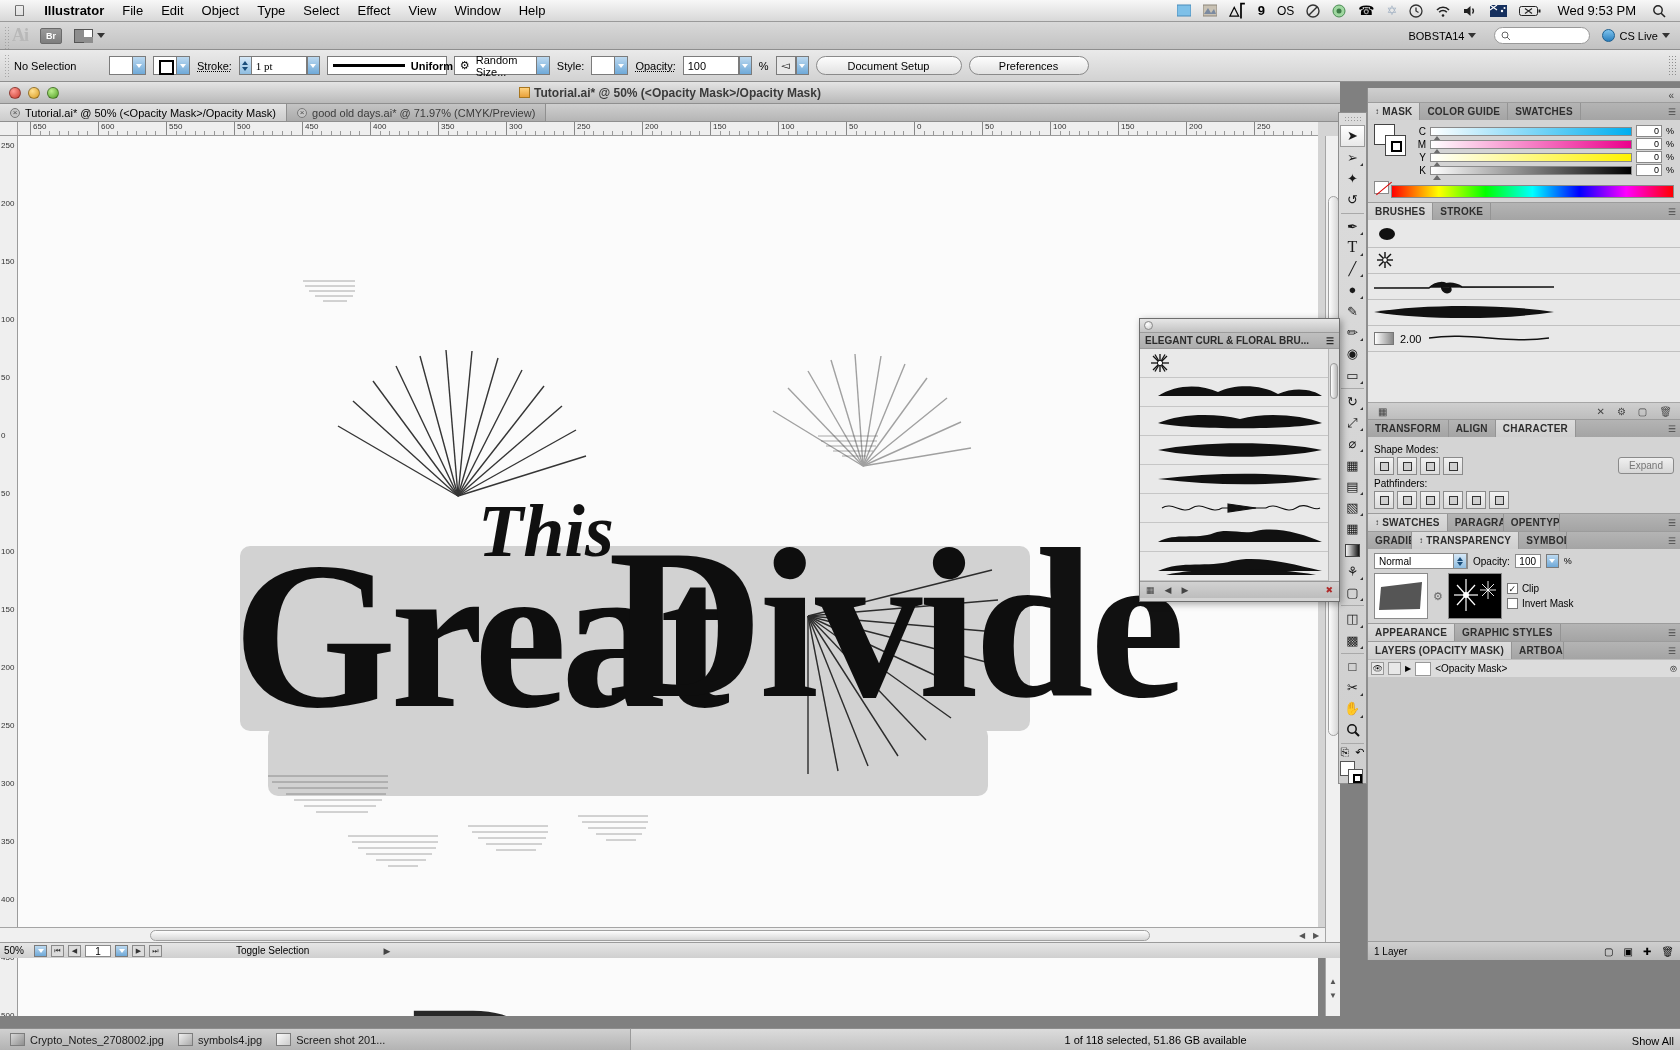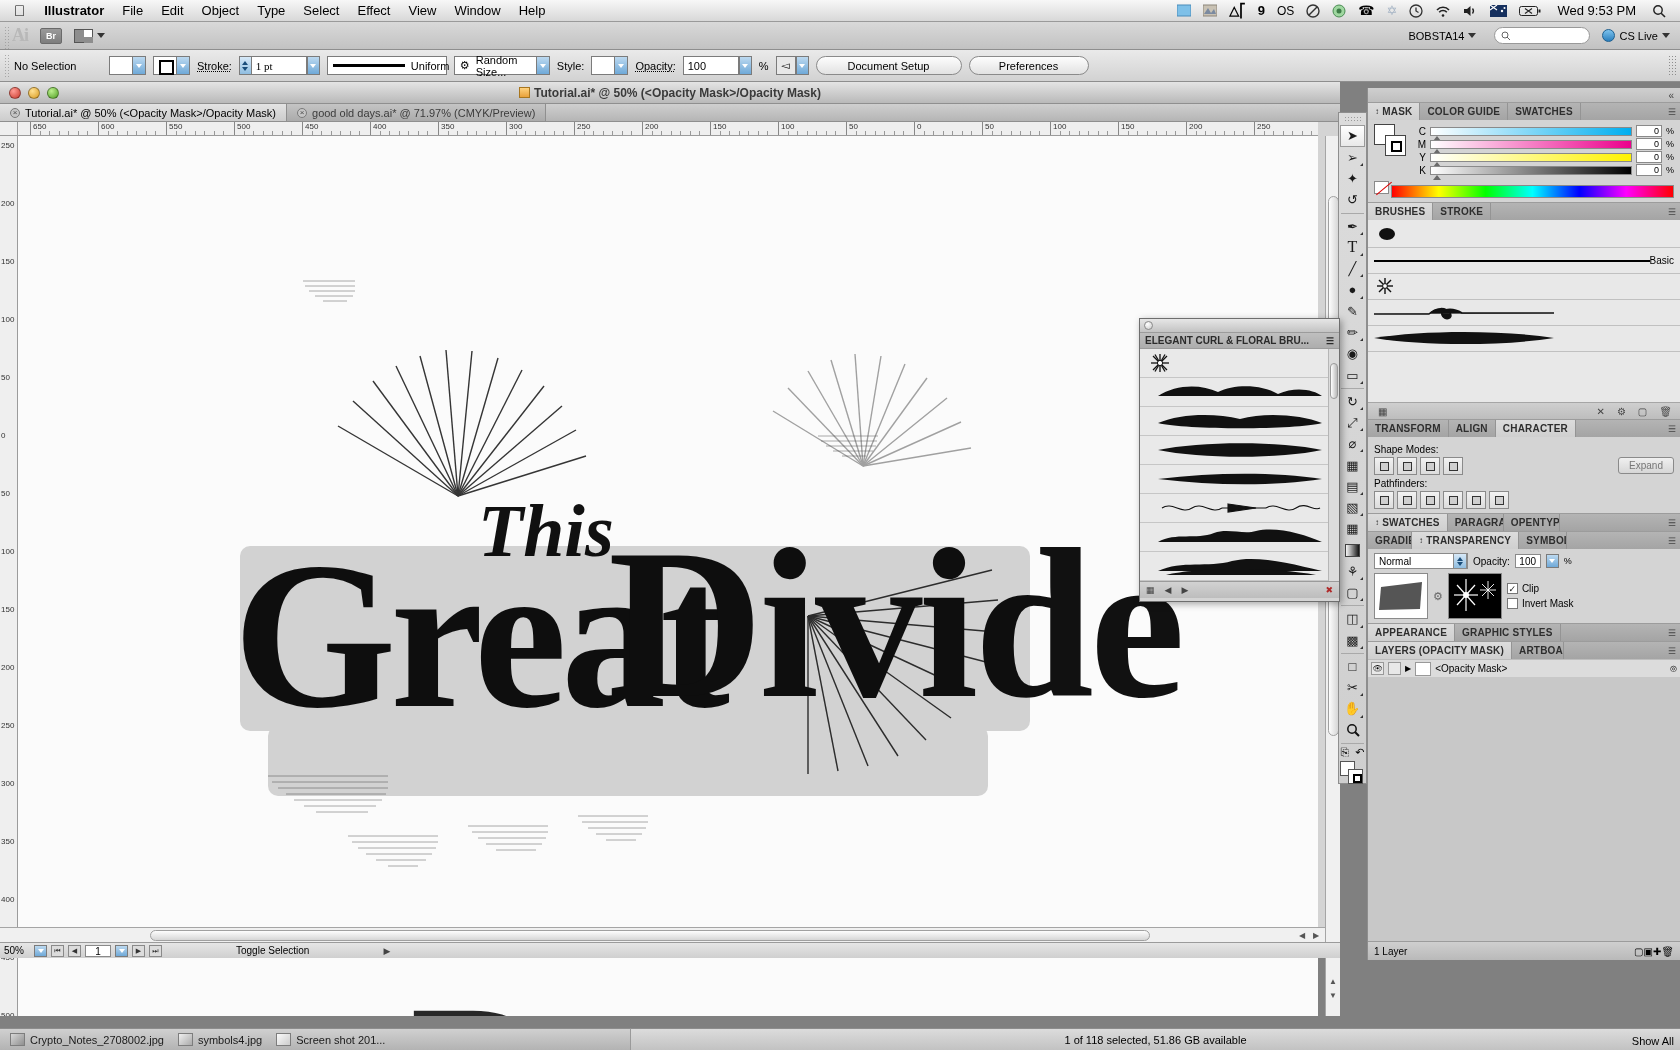--- a/index.html
+++ b/index.html
@@ -447,21 +447,21 @@
         <span class="u"></span>
         <span class="d"></span>
       </span>
     <span class="txtfield" style="width:56px;">1 pt</span>
     <span class="combo-arrow" style="height:19px;border:1px solid #7b7b7b;">
         <span class="t"></span>
       </span>
   </span>
 
   <span class="widecombo" style="width:120px;">
-    <span class="body" style="flex:1;">
+    <span class="body" style="flex:1;font-weight:bold;">
       <span class="profile-line"></span>
       <span>Uniform</span>
     </span>
     <span class="combo-arrow" style="height:17px;">
         <span class="t"></span>
       </span>
   </span>
 
   <span class="widecombo" style="width:96px;">
     <span class="body" style="flex:1;">
@@ -932,24 +932,20 @@
     </div>
     <div style="background:#e8e8e8;">
       <div class="brush-item" style="height:28px;">
         <span style="width:26px;height:18px;display:flex;align-items:center;justify-content:center;">
           <svg width="20" height="16">
               <ellipse cx="10" cy="8" rx="8" ry="6" fill="#111"></ellipse>
             </svg>
         </span>
       </div>
       <div class="brush-item">
-        <span class="brush-line" style="height:2px;"></span>
-        <span class="brush-label">Basic</span>
-      </div>
-      <div class="brush-item">
         <span>
           <svg width="22" height="20">
               <g stroke="#111" stroke-width="1.4">
                 <line x1="11" y1="2" x2="11" y2="18"></line>
                 <line x1="3" y1="10" x2="19" y2="10"></line>
                 <line x1="5" y1="4" x2="17" y2="16"></line>
                 <line x1="17" y1="4" x2="5" y2="16"></line>
               </g>
               <circle cx="11" cy="10" r="2.4" fill="#fff" stroke="#111"></circle>
             </svg>
@@ -959,20 +955,29 @@
         <span style="flex:1;display:flex;align-items:center;">
           <svg width="180" height="16" preserveAspectRatio="none">
             <path d="M0 9 L55 9 C62 2 72 2 76 8 C80 14 70 16 68 10 C66 4 78 2 88 8 L180 8" fill="#111" stroke="#111" stroke-width="1.5"></path>
           </svg>
         </span>
       </div>
       <div class="brush-item">
         <span style="flex:1;">
           <svg width="180" height="16" preserveAspectRatio="none">
               <path d="M0 8 C50 0 130 0 180 8 C130 16 50 16 0 8 Z" fill="#111"></path>
+            </svg>
+        </span>
+      </div>
+      <div class="brush-item">
+        <span style="width:20px;height:13px;border:1px solid #777;background:linear-gradient(to right,#fff,#888);"></span>
+        <span style="margin-left:6px;">2.00</span>
+        <span style="flex:1;margin-left:8px;">
+          <svg width="120" height="12" preserveAspectRatio="none">
+              <path d="M0 6 C40 0 80 12 120 6" stroke="#111" stroke-width="1.4" fill="none"></path>
             </svg>
         </span>
       </div>
       <div style="height:50px;background:#e8e8e8;"></div>
     </div>
     <div class="ptoolbar">
       <span style="margin-right:auto;margin-left:2px;">▦</span>
       <span>✕</span>
       <span>⚙</span>
       <span>▢</span>
@@ -1147,21 +1152,21 @@
         <span style="font-size:8px;">▶</span>
         <span class="layer-thumb"></span>
         <span>&lt;Opacity Mask&gt;</span>
         <span style="margin-left:auto;font-size:8px;">◎</span>
       </div>
     </div>
   </div>
 
   <div style="position:absolute;left:0;bottom:0;width:100%;height:19px;
     background:linear-gradient(to bottom,#cfcfcf,#b9b9b9);border-top:1px solid #9c9c9c;
-    display:flex;align-items:center;padding:0 6px;font-size:10px;">
+    display:flex;align-items:center;padding:0 6px;font-size:10px;gap:10px;">
     <span>1 Layer</span>
     <span style="margin-left:auto;">▢</span>
     <span>▣</span>
     <span>✚</span>
     <span>🗑</span>
   </div>
 </div>
 
 <div id="brushlib">
   <div class="winbar">

